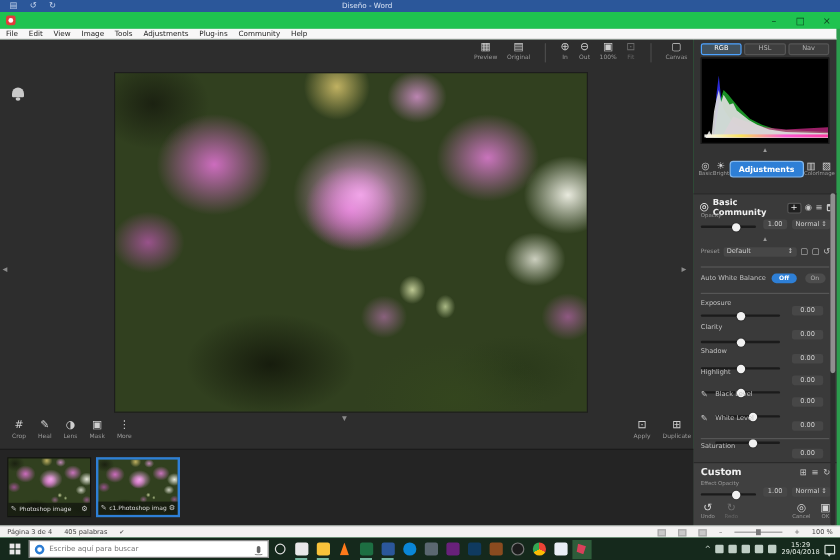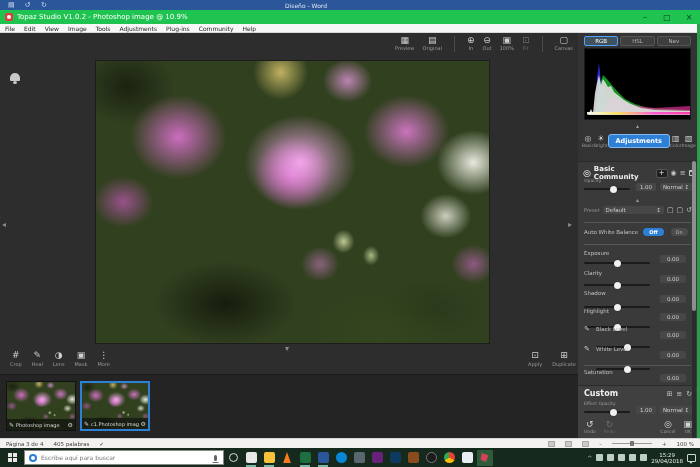--- a/index.html
+++ b/index.html
@@ -137,21 +137,20 @@
 
 <div class="screen">
 
   <div class="ab word-top">
     <span class="qat">▤ ↺ ↻</span>
     <span class="word-title">Diseño - Word</span>
   </div>
 
   <div class="ab titlebar">
     <span class="tlogo"></span>
-    <span>Topaz Studio V1.0.2 - Photoshop image @ 10.9%</span>
     <span class="sp"></span>
     <span class="wctl">–</span>
     <span class="wctl">□</span>
     <span class="wctl">×</span>
   </div>
 
   <div class="ab menubar">
     <span class="mitem">File</span>
     <span class="mitem">Edit</span>
     <span class="mitem">View</span>

